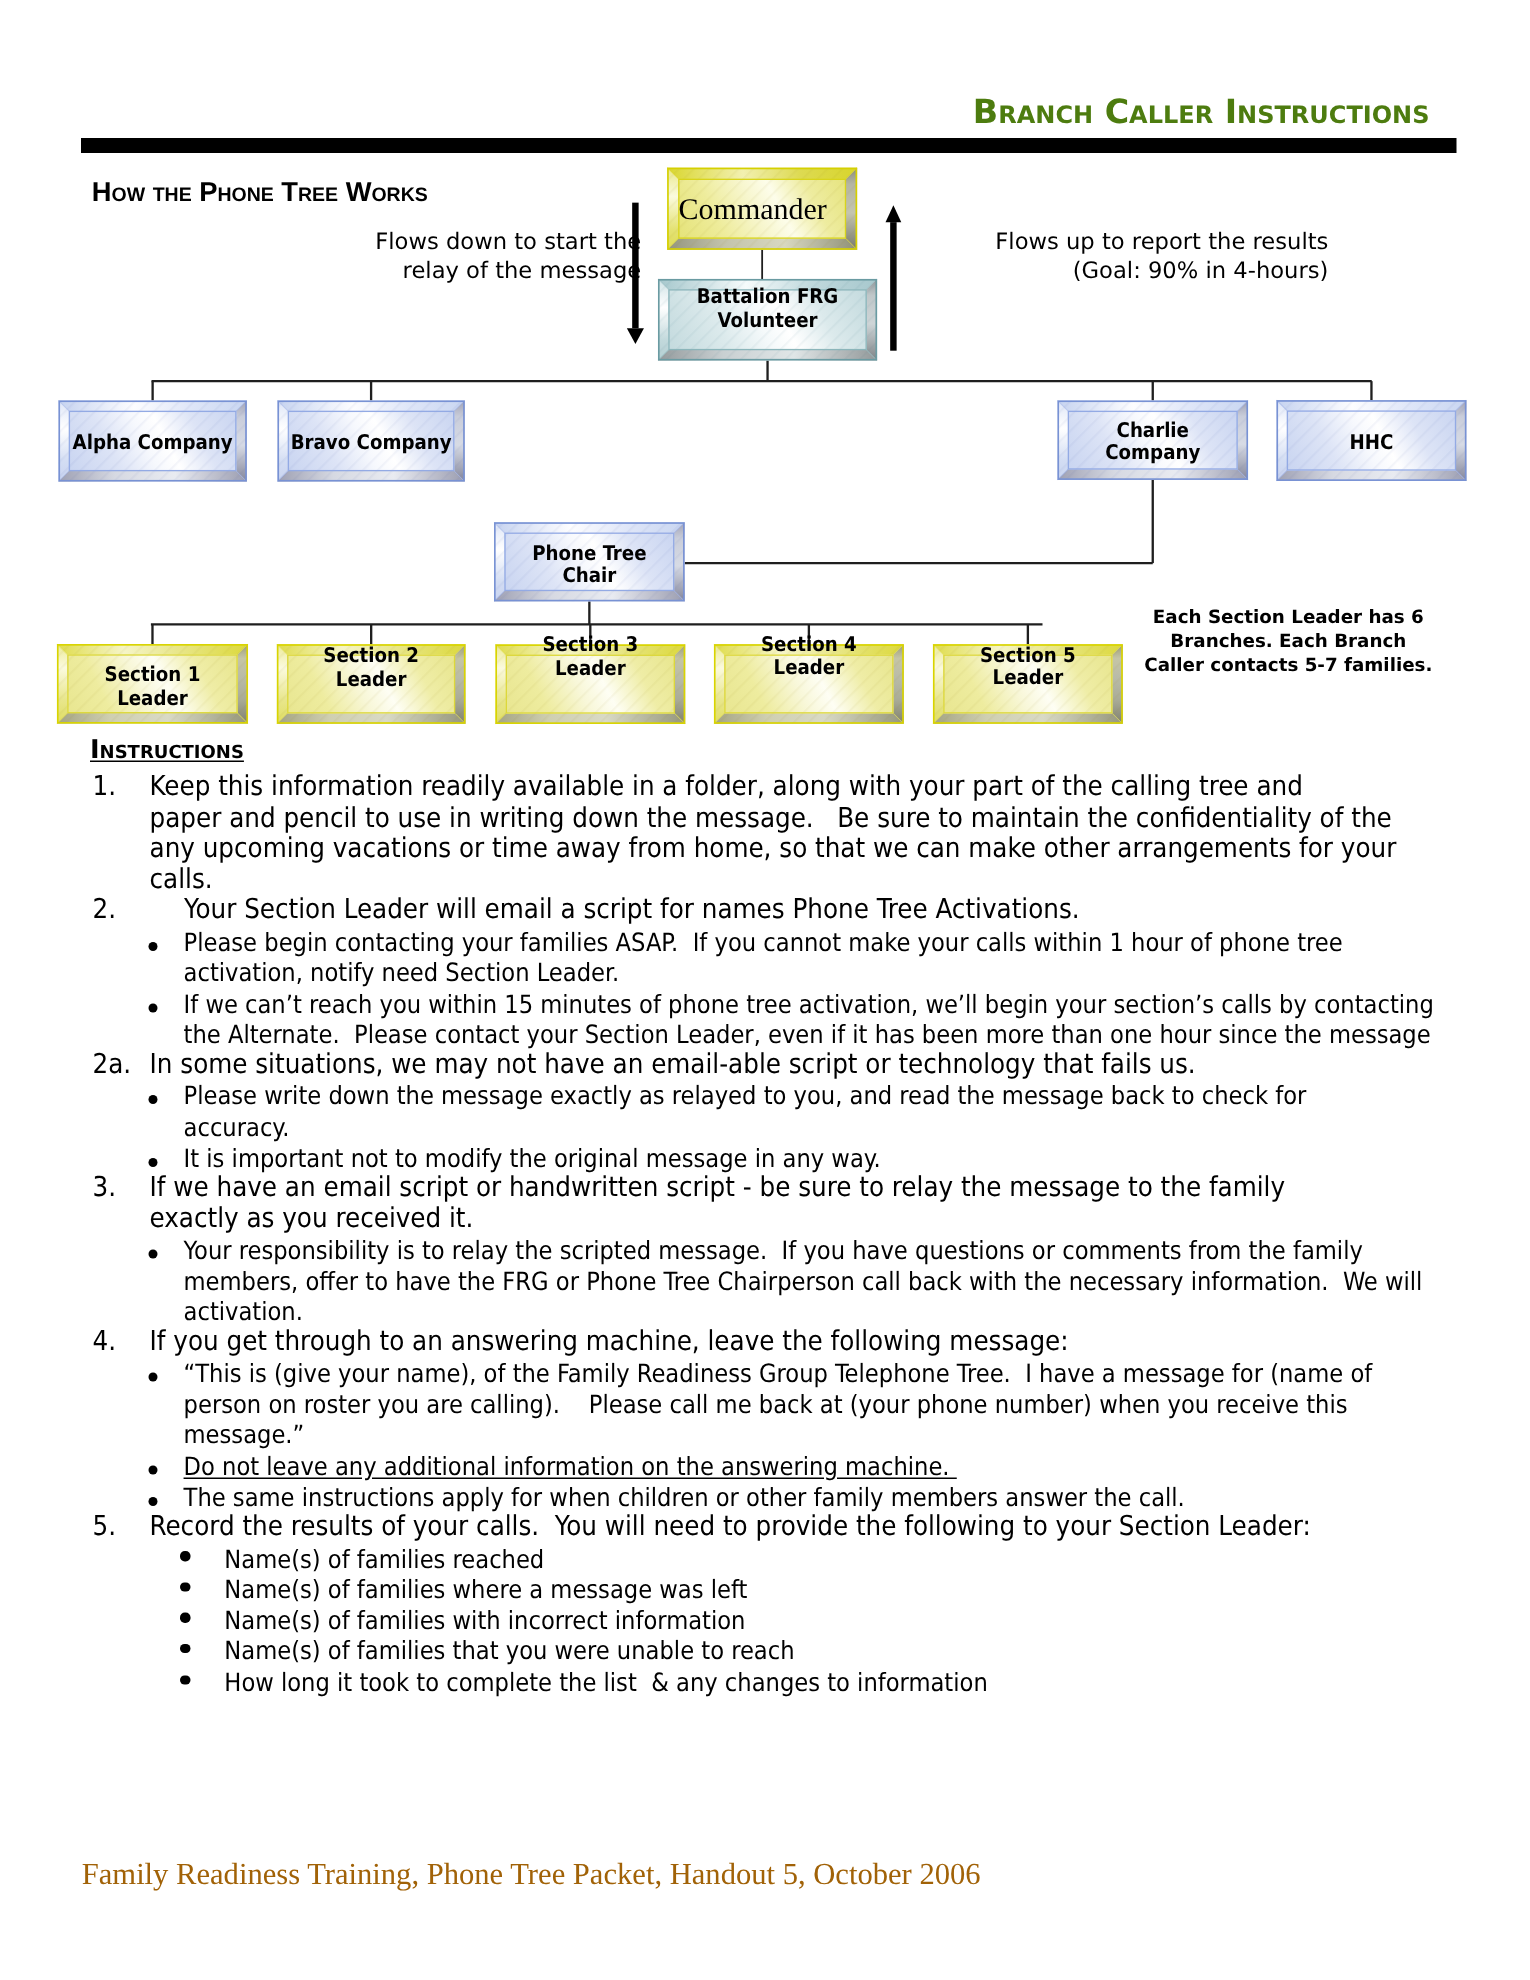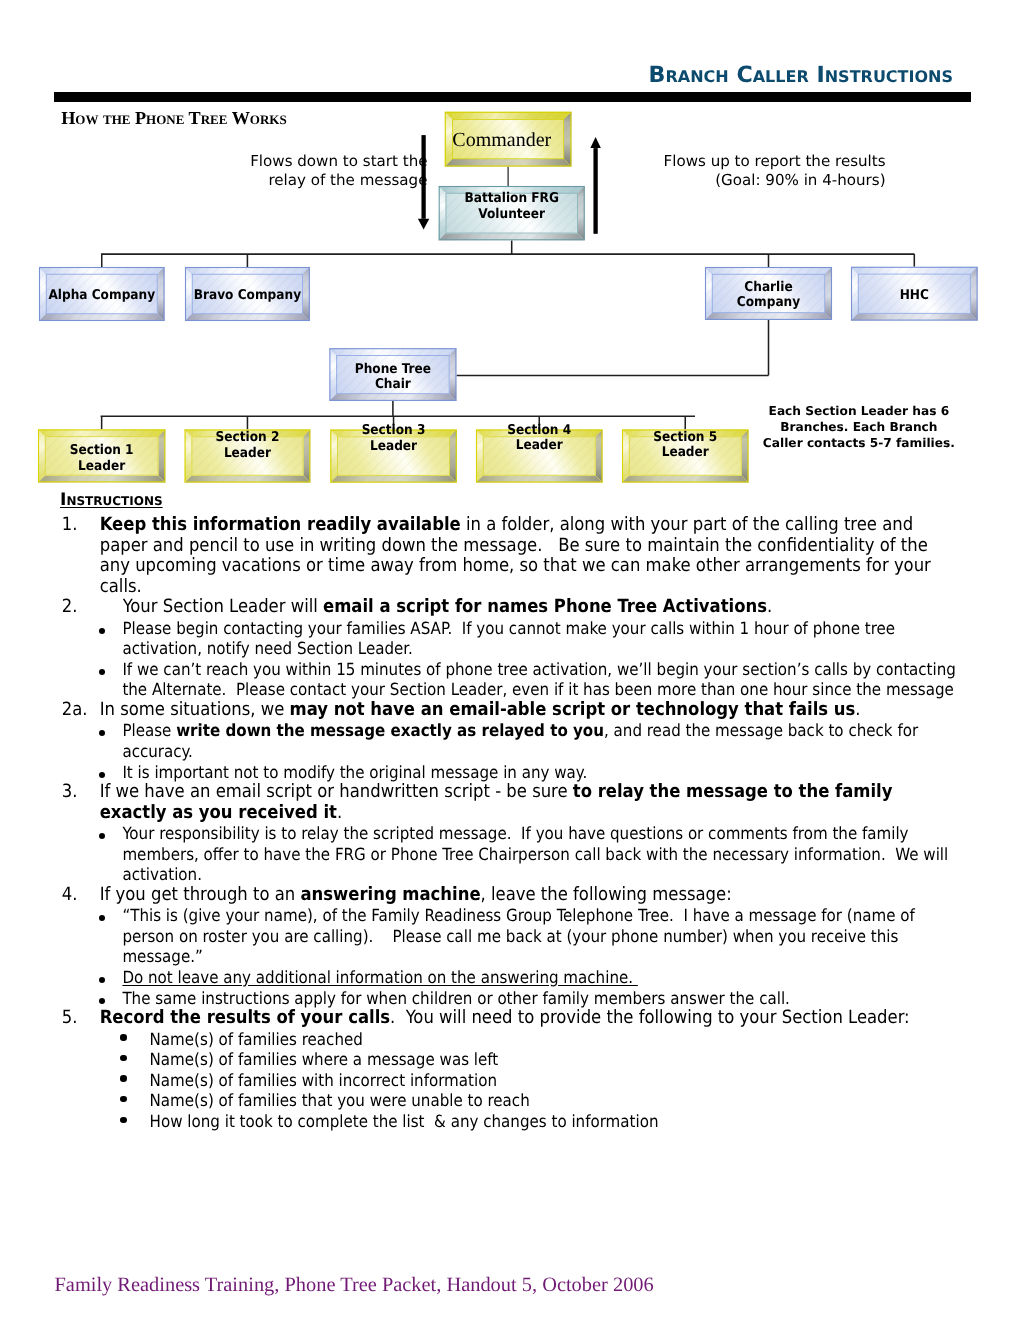--- a/index.html
+++ b/index.html
@@ -7,25 +7,25 @@
   body{width:1020px;height:1320px;background:#fff;overflow:hidden;
        font-family:"DejaVu Sans",sans-serif;color:#000;
        -webkit-font-smoothing:antialiased;text-rendering:geometricPrecision;}
   .page{position:relative;width:1020px;height:1320px;
         transform:translateZ(0);}
   .abs{position:absolute;}
 
   
   #hdr-title{left:54px;top:63.8px;width:899px;text-align:right;
     font-family:"DejaVu Sans",sans-serif;font-weight:bold;font-size:22.2px;
-    font-variant:small-caps;color:#0c4a6e;line-height:22px;}
+    font-variant:small-caps;color:#4d7c0f;line-height:22px;}
   #hdr-rule{left:54px;top:92px;width:917px;height:10px;background:#000;}
 
   
-  #dg-heading{left:61.2px;top:109px;font-family:Liberation Serif, serif;
+  #dg-heading{left:61.2px;top:119px;font-family:Liberation Sans, sans-serif;
     font-weight:bold;font-size:18.2px;font-variant:small-caps;line-height:19px;}
   .cap{font-family:"DejaVu Sans",sans-serif;font-weight:normal;font-size:15.1px;
     text-align:right;line-height:19px;}
   #cap-left{left:186.5px;top:151.5px;width:241px;}
   #cap-right{left:629.6px;top:151.5px;width:256px;}
   #side-note{left:758.9px;top:404.2px;width:200px;text-align:center;
     font-family:"DejaVu Sans",sans-serif;font-weight:bold;font-size:12.2px;
     line-height:15.8px;}
   .nodelbl{white-space:nowrap;}
 
@@ -42,26 +42,26 @@
   .bl{position:relative;display:flex;margin-left:36.8px;
       font-size:16.8px;line-height:20.55px;}
   .bl.bl2{margin-left:58px;}
   .bl .dot{flex:0 0 23.9px;text-align:left;font-size:0;position:relative;}
   .bl.bl2 .dot{flex:0 0 29.9px;}
   .bl .dot::before{content:"";position:absolute;left:0.5px;top:10px;
     width:6px;height:6px;border-radius:50%;background:#000;}
   .bl.bl2 .dot::before{left:0.5px;top:5.7px;width:6.4px;height:6.4px;}
   .bl .txt{flex:1 1 auto;}
   .tline{white-space:pre;}
-  b{font-weight:bold;margin-top:24px;}
+  b{font-weight:normal;margin-top:24px;}
   u{text-decoration:underline;text-underline-offset:2px;}
 
   
   #footer{left:54.5px;top:1238.5px;font-family:"Liberation Serif",serif;
-    font-size:20.4px;line-height:22px;color:#701a75;margin-top:35px;}
+    font-size:20.4px;line-height:22px;color:#a16207;}
 </style>
 </head>
 <body>
 
 <div class="page">
 
   <div class="abs" id="hdr-title">Branch Caller Instructions</div>
   <div class="abs" id="hdr-rule"></div>
 
   <div class="abs" id="dg-heading">How the Phone Tree Works</div>

